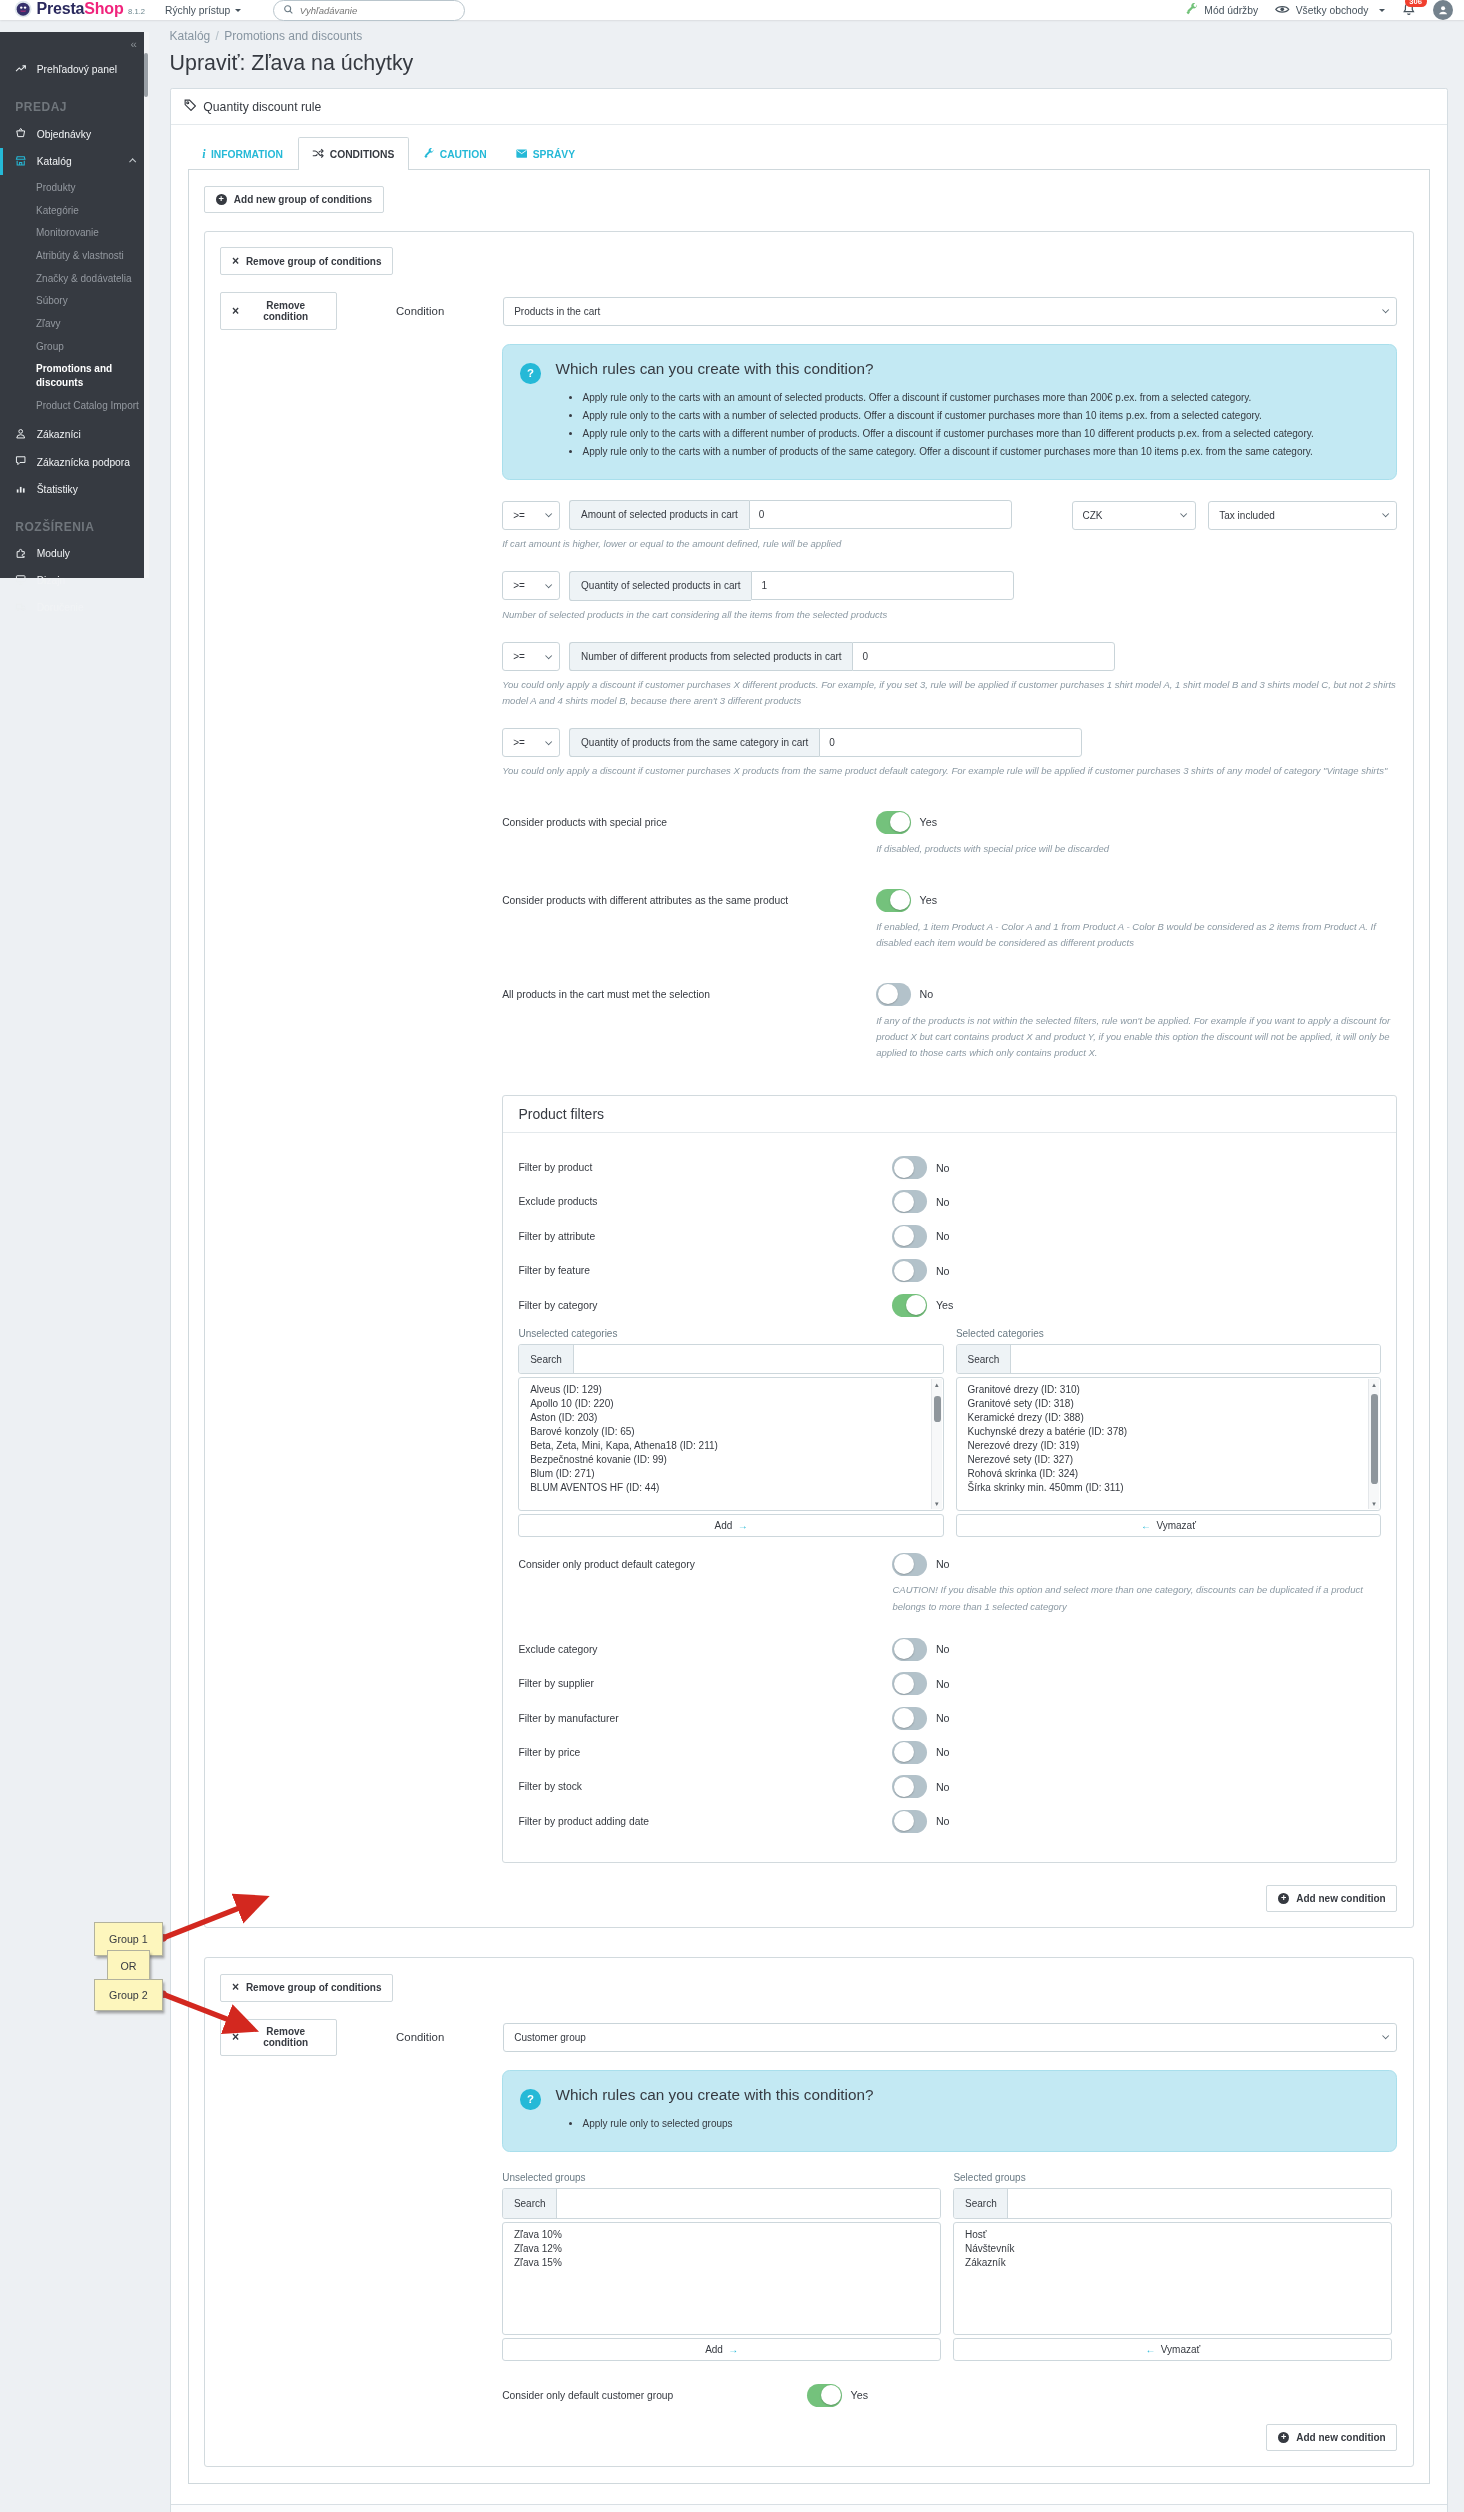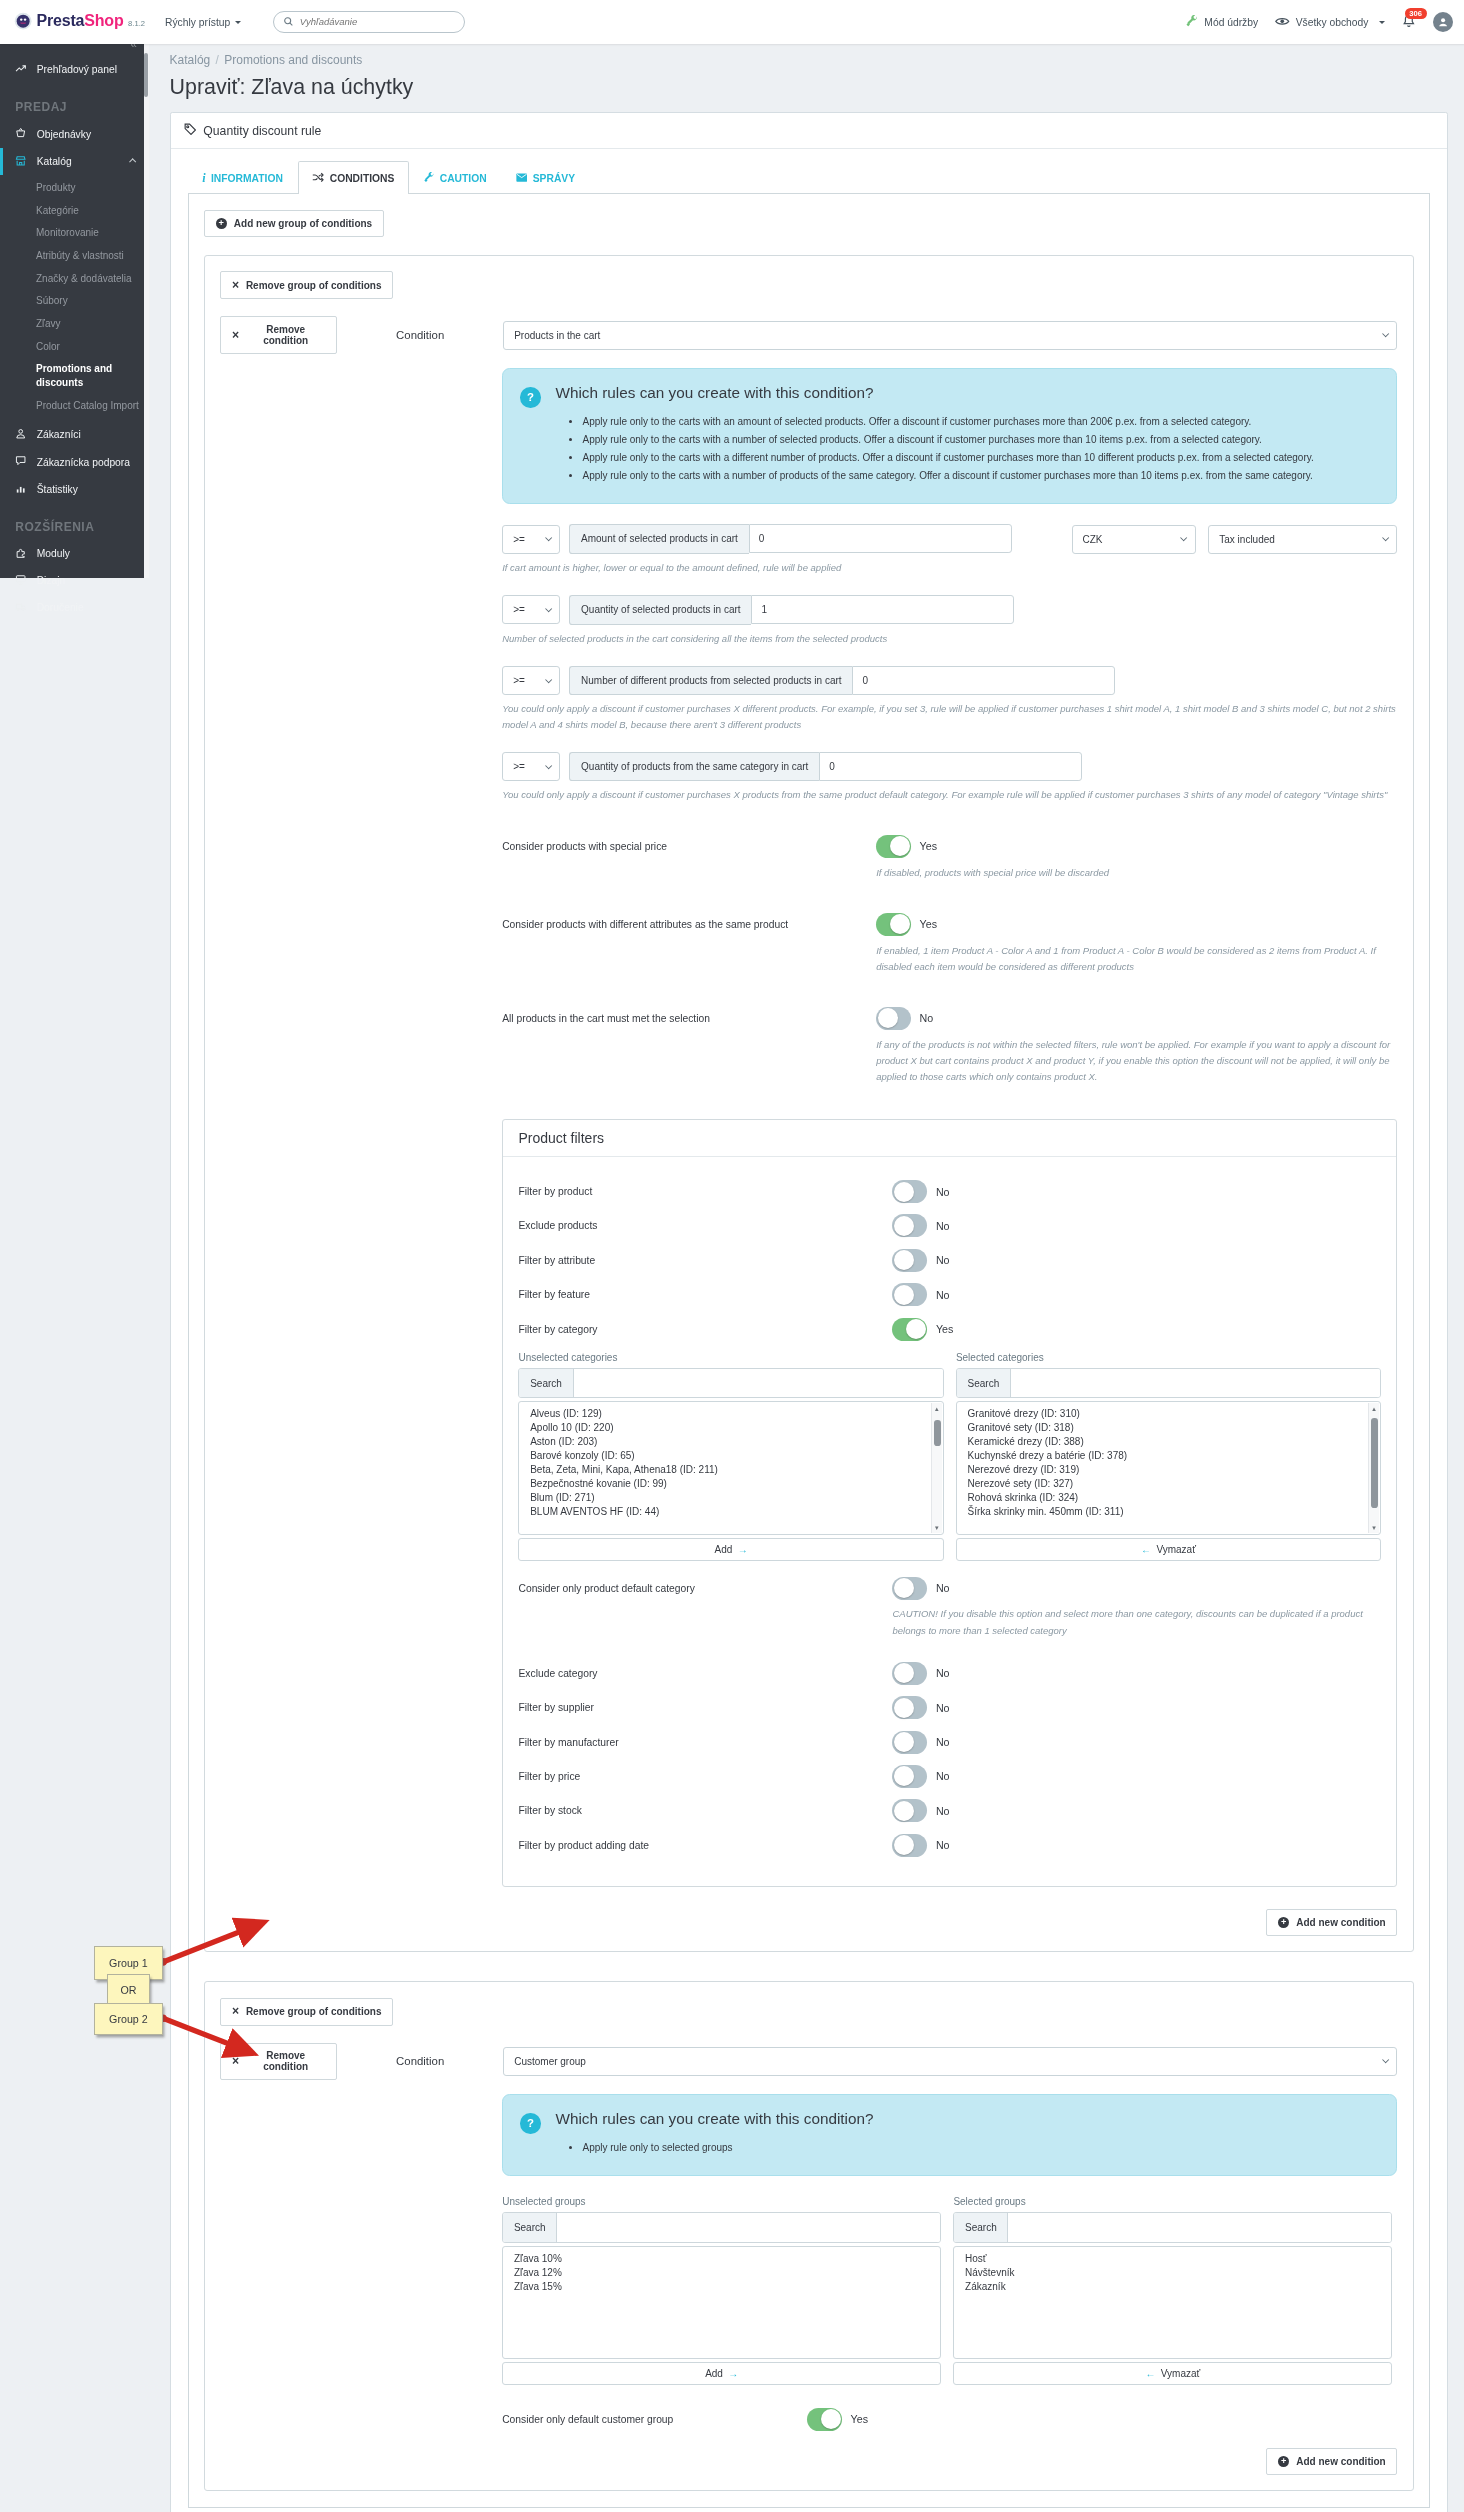--- a/index.html
+++ b/index.html
@@ -1,19 +1,19 @@
 <!DOCTYPE html>
 <html style="font-size:12.2px"><head>
 <meta charset="utf-8">
 <style>
 *{box-sizing:border-box;margin:0;padding:0}
 html,body{width:1465px}
 body{height:2512px;overflow:hidden;background:#edf0f3;font-family:"Liberation Sans",sans-serif;font-size:10px;color:#363a41;position:relative}
 
-.topbar{height:44px;background:#fff;display:flex;align-items:center;position:relative;z-index:6;box-shadow:0 0.8px 2.3px rgba(0,0,0,.12)}
+.topbar{height:20px;background:#fff;display:flex;position:relative;z-index:6;box-shadow:0 0.8px 2.3px rgba(0,0,0,.12)}
 .brand{display:flex;align-items:baseline;margin-left:13.7px;gap:4.6px}
 .brand .logo-ic{align-self:center}
 .brand-name{font-size:16px;font-weight:700;letter-spacing:-0.2px}
 .brand-presta{color:#2b2a5e}.brand-shop{color:#f0247c}
 .brand-ver{font-size:7.6px;color:#6c868e}
 .quick{margin-left:20px;font-size:10.3px;color:#46525c;display:flex;align-items:center;cursor:pointer}
 .caret{display:inline-block;width:0;height:0;border-left:3.1px solid transparent;border-right:3.1px solid transparent;border-top:3.8px solid currentColor;margin-left:4.6px}
 .searchpill{margin-left:32px;width:192px;height:21.4px;border:0.8px solid #b9c5cc;border-radius:11.4px;display:flex;align-items:center;padding:0 9.2px;gap:6.1px;background:#fff}
 .searchpill input{border:none;outline:none;flex:1;font-size:9.5px;font-style:italic;color:#6b7a84;background:transparent;font-family:"Liberation Sans",sans-serif}
 .top-right{margin-left:auto;display:flex;align-items:center;gap:17px;padding-right:12.2px}
@@ -238,21 +238,21 @@
       <div class="subitem">Monitorovanie</div>
 
       <div class="subitem">Atribúty &amp; vlastnosti</div>
 
       <div class="subitem">Značky &amp; dodávatelia</div>
 
       <div class="subitem">Súbory</div>
 
       <div class="subitem">Zľavy</div>
 
-      <div class="subitem">Color</div>
+      <div class="subitem">Group</div>
 
       <div class="subitem active">Promotions and discounts</div>
 
       <div class="subitem">Product Catalog Import</div>
 
   </div>
   <div class="side-item">
     <span class="ic">
       <svg width="11.4" height="11.4" viewBox="0 0 16 16" fill="none" stroke="#eceff1" stroke-width="1.4">
           <circle cx="8" cy="4.8" r="2.6"></circle>

